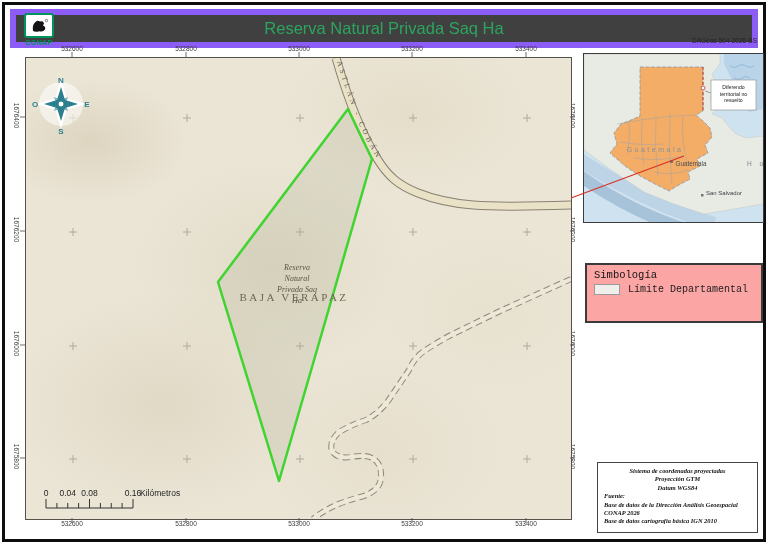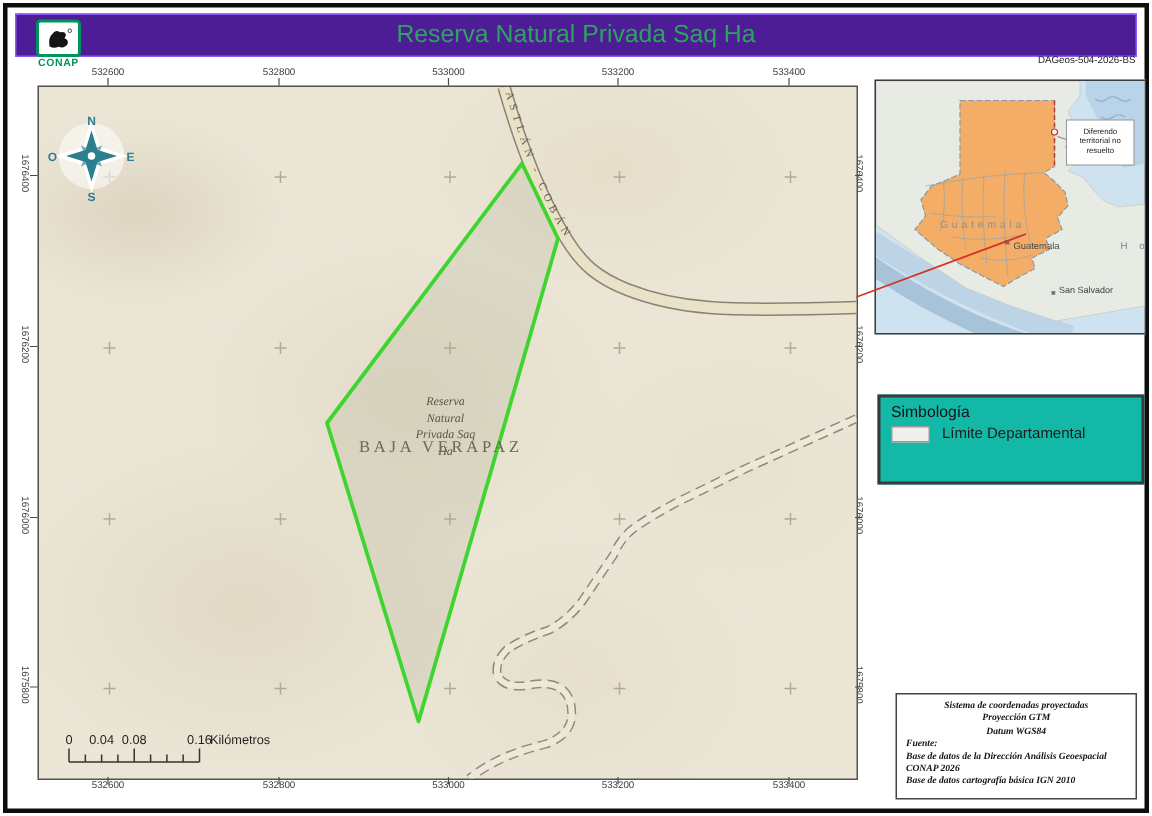--- a/index.html
+++ b/index.html
@@ -1,21 +1,21 @@
 <!DOCTYPE html>
 <html><head>
 <meta charset="utf-8">
 <style>
   html,body{margin:0;padding:0;background:#fff;}
   .page{position:relative;width:768px;height:544px;background:#ffffff;overflow:hidden;
         font-family:"Liberation Sans",sans-serif;}
   .outer-frame{position:absolute;inset:2px;border:3px solid #0e0e0e;pointer-events:none;}
 
   
-  .header{position:absolute;left:10px;top:9px;right:10px;height:27px;border:1px solid #8b5cf6;background:#4c1d95;}
+  .header{position:absolute;left:10px;top:9px;right:10px;height:27px;border:6px solid #8b5cf6;background:#404040;}
   .title{position:absolute;left:0;right:0;top:0;height:27px;line-height:27px;text-align:center;
          font-size:16.5px;color:#2ba55e;}
   .logo{position:absolute;left:24px;top:13px;width:30px;text-align:center;}
   .logo-box{width:26px;height:21px;border:2px solid #00935a;border-radius:3px;background:#fff;
             display:flex;align-items:center;justify-content:center;}
   .logo-text{font-size:7px;font-weight:bold;color:#00935a;letter-spacing:.4px;margin-top:1px;}
   .doc-code{position:absolute;right:11px;top:37px;font-size:6.5px;color:#222;}
 
   
   .map-frame{position:absolute;left:25px;top:57px;width:545px;height:461px;border:1px solid #55524a;
@@ -27,21 +27,21 @@
        radial-gradient(160px 120px at 85% 55%, rgba(228,221,200,.50), transparent 70%),
        radial-gradient(220px 160px at 25% 75%, rgba(201,190,160,.30), transparent 70%),
        radial-gradient(180px 140px at 65% 85%, rgba(224,216,193,.45), transparent 70%);}
   .map-frame svg{display:block;}
 
   .xlab{position:absolute;width:44px;text-align:center;font-size:6.5px;color:#3c3c3c;}
   .ylab{position:absolute;width:44px;text-align:center;font-size:6.5px;color:#3c3c3c;transform:rotate(90deg);}
 
   
   .inset{position:absolute;left:583px;top:53px;width:179px;height:168px;border:1px solid #3c3c3c;background:#cfe2f0;}
-  .legend{position:absolute;left:585px;top:263px;width:174px;height:56px;border:2px solid #3a3a3a;background:#14b8a6;}
+  .legend{position:absolute;left:585px;top:263px;width:174px;height:56px;border:2px solid #3a3a3a;background:#fca5a5;font-family:Liberation Mono, monospace;}
   .legend-title{margin:4px 0 2px 7px;font-size:10.5px;color:#141414;}
   .legend-row{display:flex;align-items:center;margin:3px 0 0 7px;}
   .sw{width:26px;height:11px;margin-right:8px;box-sizing:border-box;}
   .sw-gray{background:#f0efec;border:1.5px solid #9a9a9a;}
   .sw-green{background:#f2f6ee;border:2px solid #3fd42f;}
   .legend-label{font-size:10px;color:#1c1c1c;}
 
   .credits{position:absolute;left:597px;top:462px;width:161px;height:71px;border:1px solid #444;background:#fff;
            box-sizing:border-box;padding:4px 6px;font-family:"Liberation Serif",serif;
            font-style:italic;font-weight:bold;font-size:6.4px;line-height:8.4px;color:#111;}

